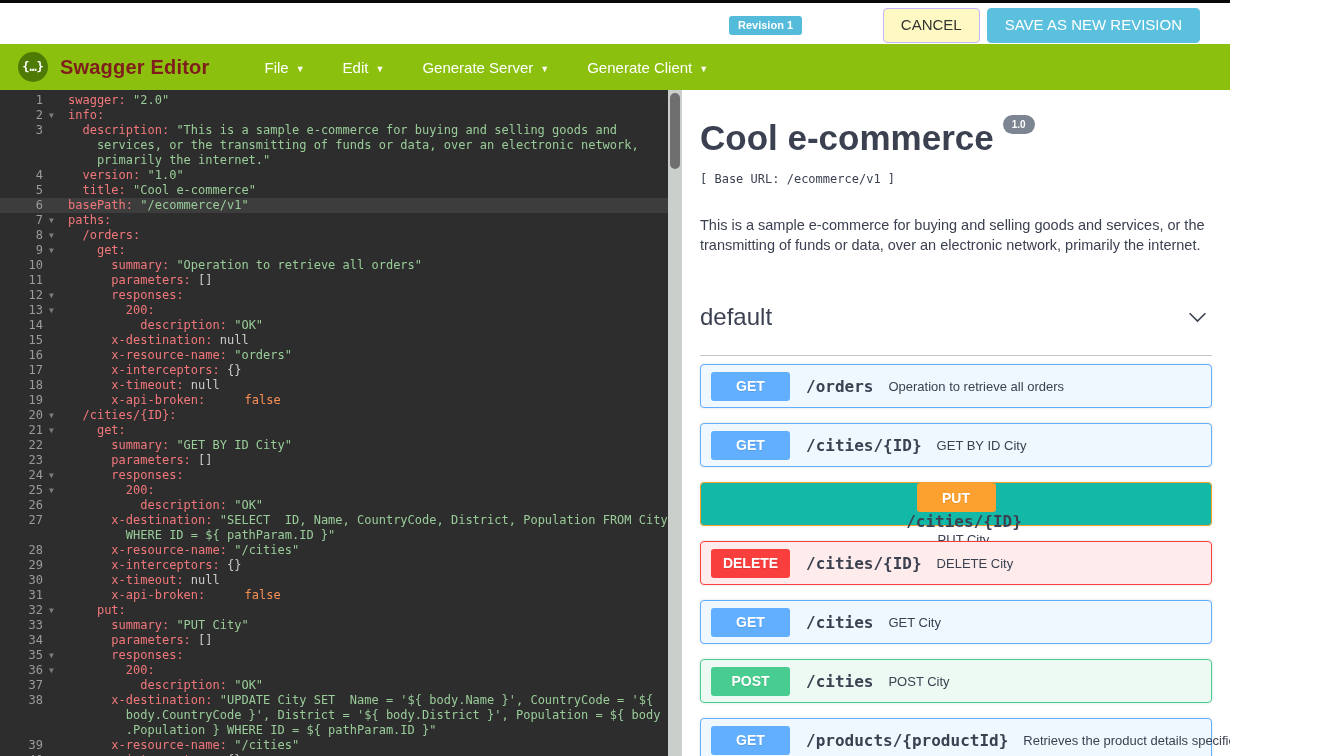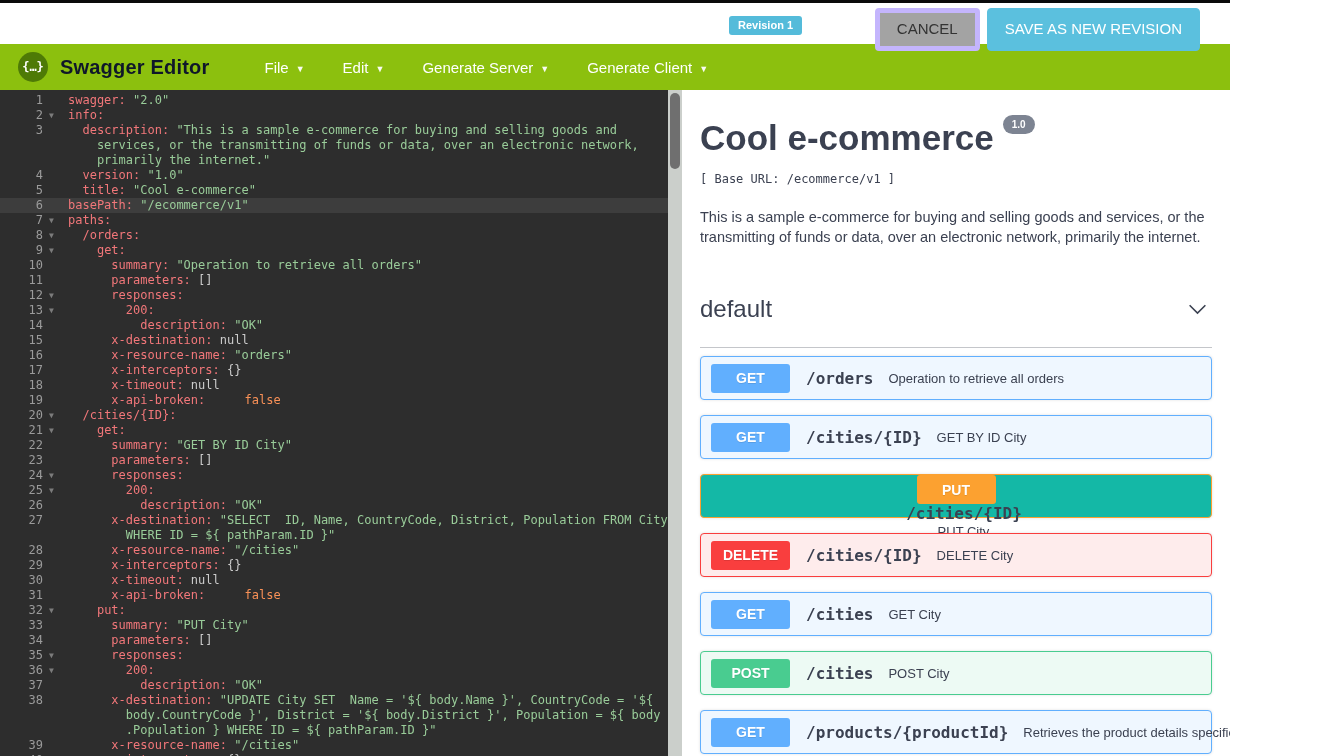--- a/index.html
+++ b/index.html
@@ -7,29 +7,29 @@
               font-family:"Liberation Sans", sans-serif; }
 
   .app { width:1230px; height:756px; display:flex; flex-direction:column; }
 
   
   .topbar { height:44px; background:#fff; border-top:3px solid #0a0a0a; position:relative; flex:none; }
   .revision-badge { position:absolute; left:729px; top:13px; background:#54bbda; color:#fff;
                     font-size:11px; font-weight:bold; padding:4px 9px; border-radius:3px; line-height:1; }
   .topbar-actions { position:absolute; right:30px; top:5px; display:flex; gap:7px; }
   .btn { font-size:15px; padding:7px 17px; border-radius:4px; cursor:pointer; line-height:1.25; }
-  .btn-cancel { background:#a3a3a3; border:5px solid #c4b5fd; color:#333; }
+  .btn-cancel { background:#fef9c3; border:1px solid #c4b5fd; color:#333; }
   .btn-save { background:#5bc0de; border:1px solid #5bc0de; color:#fff; }
 
   
   .header { height:46px; background:#8cc00e; display:flex; align-items:center; padding-left:18px; flex:none; }
   .logo { width:30px; height:30px; border-radius:50%; background:#4e7a06; color:#fff;
           display:flex; align-items:center; justify-content:center;
           font-family:"DejaVu Sans Mono", monospace; font-size:12px; font-weight:bold; flex:none; }
-  .brand { color:#0f172a; font-size:20px; font-weight:bold; margin-left:12px; letter-spacing:.2px; }
+  .brand { color:#7f1d1d; font-size:20px; font-weight:bold; margin-left:12px; letter-spacing:.2px; }
   .menus { display:flex; margin-left:36px; align-items:center; height:100%; }
   .menu-item { color:#fff; font-size:15px; padding:0 19px; height:100%; display:flex;
                align-items:center; gap:7px; cursor:pointer;text-align:right; }
   .menu-item .caret { font-size:9px; opacity:.95; padding-top:3px; }
 
   
   .main { flex:1; display:flex; min-height:0; }
 
   
   .editor { width:682px; flex:none; background:#2d2d2d; position:relative; overflow:hidden; }
@@ -50,21 +50,21 @@
   .editor-scrollbar-thumb { position:absolute; top:3px; left:2px; width:10px; height:76px;
                             background:#6f6f6f; border-radius:5px; }
 
   
   .rpanel { flex:1; background:#fff; padding:0 18px; overflow:hidden; color:#3b4151; }
   .api-title { margin-top:28px; font-size:35px; font-weight:600; color:#3b4151; }
   .version-badge { display:inline-block; background:#7d8492; color:#fff; font-size:10px;
                    font-weight:bold; padding:4px 9px; border-radius:14px; vertical-align:middle;
                    position:relative; top:-16px; margin-left:9px; }
   .base-url { font-family:"DejaVu Sans Mono", monospace; font-size:12px; color:#3b4151; margin-top:14px; }
-  .api-desc { font-size:14.5px; line-height:19.5px; color:#3b4151; margin-top:22px; max-width:575px; }
+  .api-desc { font-size:14.5px; line-height:19.5px; color:#3b4151; margin-top:30px; max-width:575px; }
 
   .tag-section { margin-top:48px; }
   .tag-header { display:flex; justify-content:space-between; align-items:flex-end;
                 border-bottom:1px solid rgba(59,65,81,.3); padding-bottom:24px; cursor:pointer; }
   .tag-title { font-size:24px; color:#3b4151; font-weight:400; }
   .chevron-btn { background:none; border:none; padding:0 4px; cursor:pointer; }
 
   .oplist { margin-top:8px; display:flex; flex-direction:column; gap:15px; }
   .op-row { height:44px; border:1px solid; border-radius:4px; display:flex; align-items:center;
             padding:0 10px; box-shadow:0 0 3px rgba(0,0,0,.12); cursor:pointer; flex:none; }

